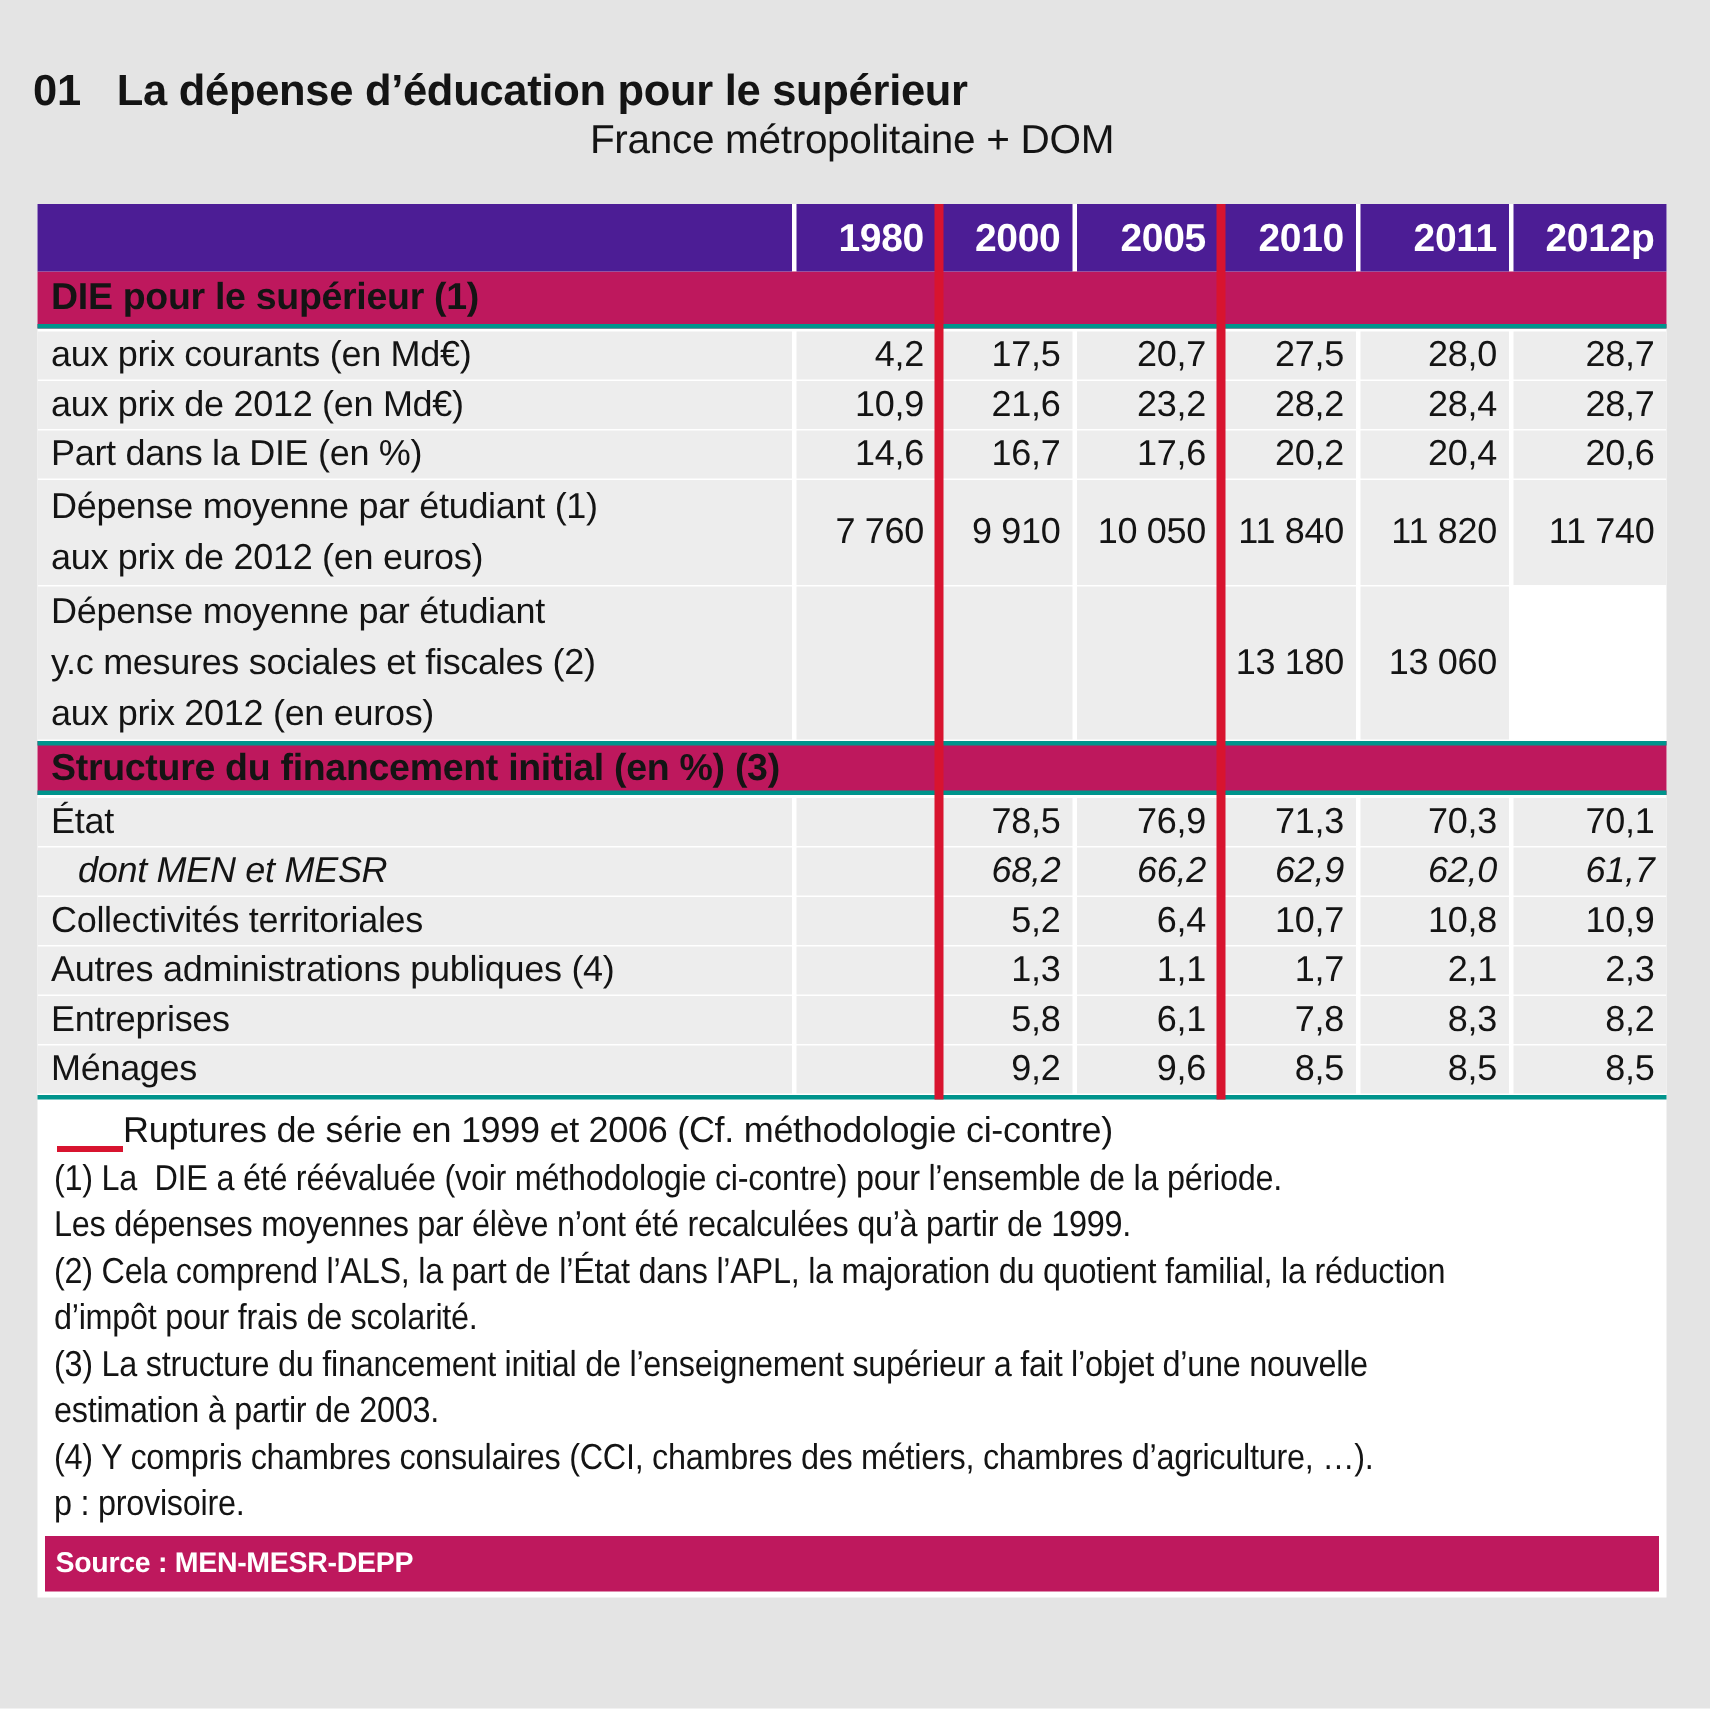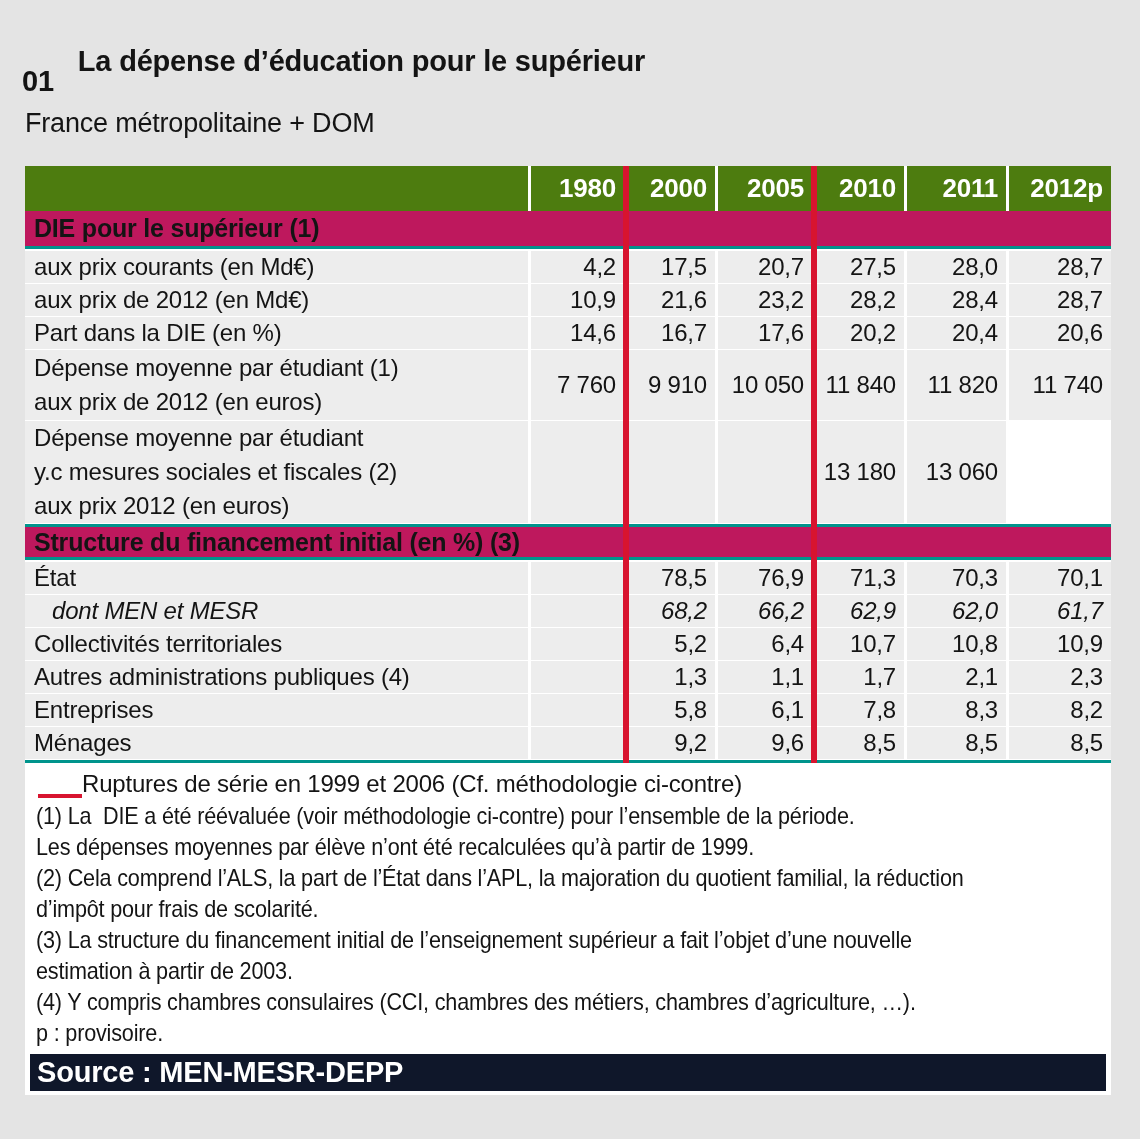--- a/index.html
+++ b/index.html
@@ -6,54 +6,54 @@
   body{
     width:1140px;height:1139px;overflow:hidden;
     background:#e4e4e4;
     font-family:"Liberation Sans",sans-serif;
     color:#141414;
     letter-spacing:-0.2px;
   }
   .outer{width:1086px;margin-left:25px;}
   
   .title-row{padding-top:44px;margin-left:-3px;font-size:29px;font-weight:bold;line-height:34px;display:flex;}
-  .title-num{margin-right:24px;margin-top:20px;}
-  .scope{margin-top:10px;font-size:27px;line-height:30px;text-align:left;}
+  .title-num{margin-right:24px;}
+  .scope{font-size:27px;line-height:30px;text-align:center;}
   
   .panel{margin-top:28px;background:#ffffff;padding-bottom:4px;}
   
   .table{position:relative;}
   .trow{display:grid;grid-template-columns:503px 93px 88px 94px 89px 99px 102px;column-gap:3px;}
   .cell{background:#ededed;display:flex;align-items:center;font-size:24px;}
   .lbl{padding-left:9px;white-space:pre-line;line-height:34px;}
   .val{justify-content:flex-end;padding-right:8px;}
   .thead{height:45px;}
-  .thead .cell{background:#4d7c0f;color:#ffffff;font-weight:bold;font-size:26px;}
+  .thead .cell{background:#4c1d95;color:#ffffff;font-weight:bold;font-size:26px;}
   .r{margin-bottom:1px;}
   .r .cell{height:32px;}
   .r2 .cell{height:70px;}
   .r3 .cell{height:102px;}
   .sect{background:#be185d;border-bottom:3px solid #00948c;height:35px;display:flex;align-items:center;
         padding-left:9px;font-weight:bold;font-size:25px;margin-bottom:2px;}
   .sect.mid{border-top:3px solid #00948c;height:30px;}
   .it .cell{font-style:italic;}
   .it .lbl{padding-left:27px;}
   .bottom-rule{height:3px;background:#00948c;}
   .red-line{position:absolute;top:0;bottom:0;width:6px;background:#d8142f;z-index:5;}
   .red-1{left:598px;}
   .red-2{left:786px;}
   
   .legend{margin:7px 0 0 13px;font-size:24px;line-height:28px;display:flex;align-items:flex-end;}
   .red-dash{width:44px;height:4px;background:#d8142f;flex:0 0 auto;}
   .footnotes{margin-left:11px;margin-top:2px;}
   .fn{font-size:24px;line-height:31px;white-space:pre;width:1220px;
       transform:scaleX(0.9);transform-origin:0 0;}
   
-  .source-bar{margin:6px 5px 0 5px;height:37px;background:#0f172a;display:flex;align-items:center;
-              padding-left:7px;color:#ffffff;font-weight:bold;font-size:29px;}
+  .source-bar{margin:6px 5px 0 5px;height:37px;background:#be185d;display:flex;align-items:center;
+              padding-left:7px;color:#ffffff;font-weight:bold;font-size:19px;}
 </style>
 </head>
 <body>
 
 <div class="outer">
 
   <div class="title-row">
     <span class="title-num">01</span>
     <span>La dépense d’éducation pour le supérieur</span>
   </div>

